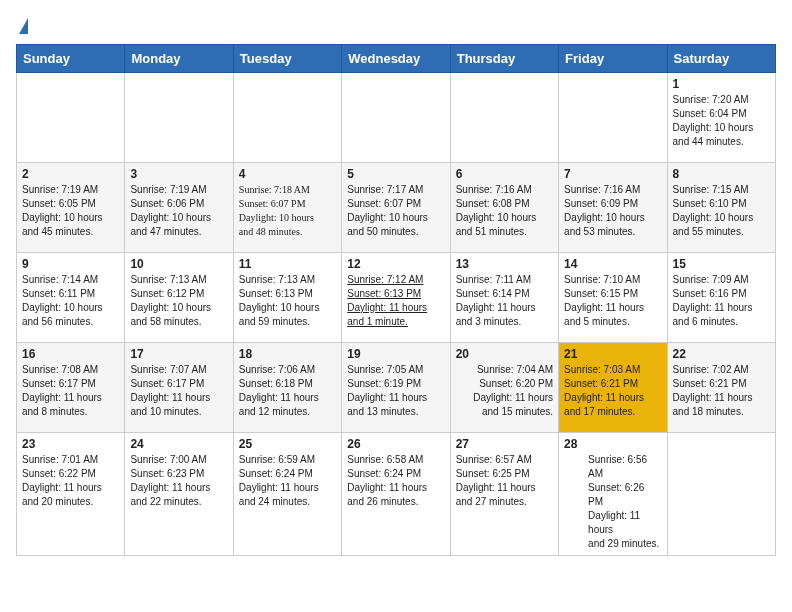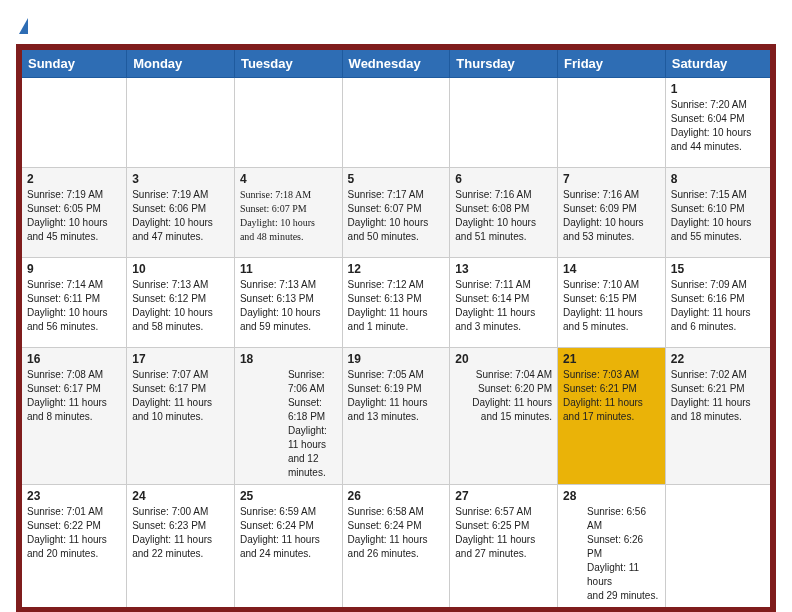--- a/index.html
+++ b/index.html
@@ -38,21 +38,21 @@
       color: #222;
     }
     .title-block h2 {
       font-size: 15px;
       font-weight: normal;
       color: #333;
     }
     .calendar {
       width: 100%;
       border-collapse: collapse;
-      border: 6px solid #7f1d1d;
+      border: 1px solid #7f1d1d;
     }
     .calendar th {
       background: #2e6db4;
       color: #fff;
       font-size: 13px;
       font-weight: bold;
       text-align: left;
       padding: 6px 6px;
       border: 1px solid #1e5a9e;
     }
@@ -199,21 +199,21 @@
         </td>
         <td>
           <span class="day-num">11</span>
           <div class="day-info" style="white-space: pre-line;">Sunrise: 7:13 AM
 Sunset: 6:13 PM
 Daylight: 10 hours
 and 59 minutes.</div>
         </td>
         <td>
           <span class="day-num">12</span>
-          <div class="day-info" style="white-space: pre-line;">Sunrise: 7:12 AM
+          <div class="day-info" style="white-space: pre-line; text-decoration: underline;">Sunrise: 7:12 AM
 Sunset: 6:13 PM
 Daylight: 11 hours
 and 1 minute.</div>
         </td>
         <td>
           <span class="day-num">13</span>
           <div class="day-info" style="white-space: pre-line;">Sunrise: 7:11 AM
 Sunset: 6:14 PM
 Daylight: 11 hours
 and 3 minutes.</div>
@@ -243,21 +243,21 @@
         </td>
         <td style="background: rgb(245, 245, 245);">
           <span class="day-num">17</span>
           <div class="day-info" style="white-space: pre-line;">Sunrise: 7:07 AM
 Sunset: 6:17 PM
 Daylight: 11 hours
 and 10 minutes.</div>
         </td>
         <td style="background: rgb(245, 245, 245);">
           <span class="day-num">18</span>
-          <div class="day-info" style="white-space: pre-line; margin-left: 48px;">Sunrise: 7:06 AM
+          <div class="day-info" style="white-space: pre-line;">Sunrise: 7:06 AM
 Sunset: 6:18 PM
 Daylight: 11 hours
 and 12 minutes.</div>
         </td>
         <td style="background: rgb(245, 245, 245);">
           <span class="day-num">19</span>
           <div class="day-info" style="white-space: pre-line;">Sunrise: 7:05 AM
 Sunset: 6:19 PM
 Daylight: 11 hours
 and 13 minutes.</div>

